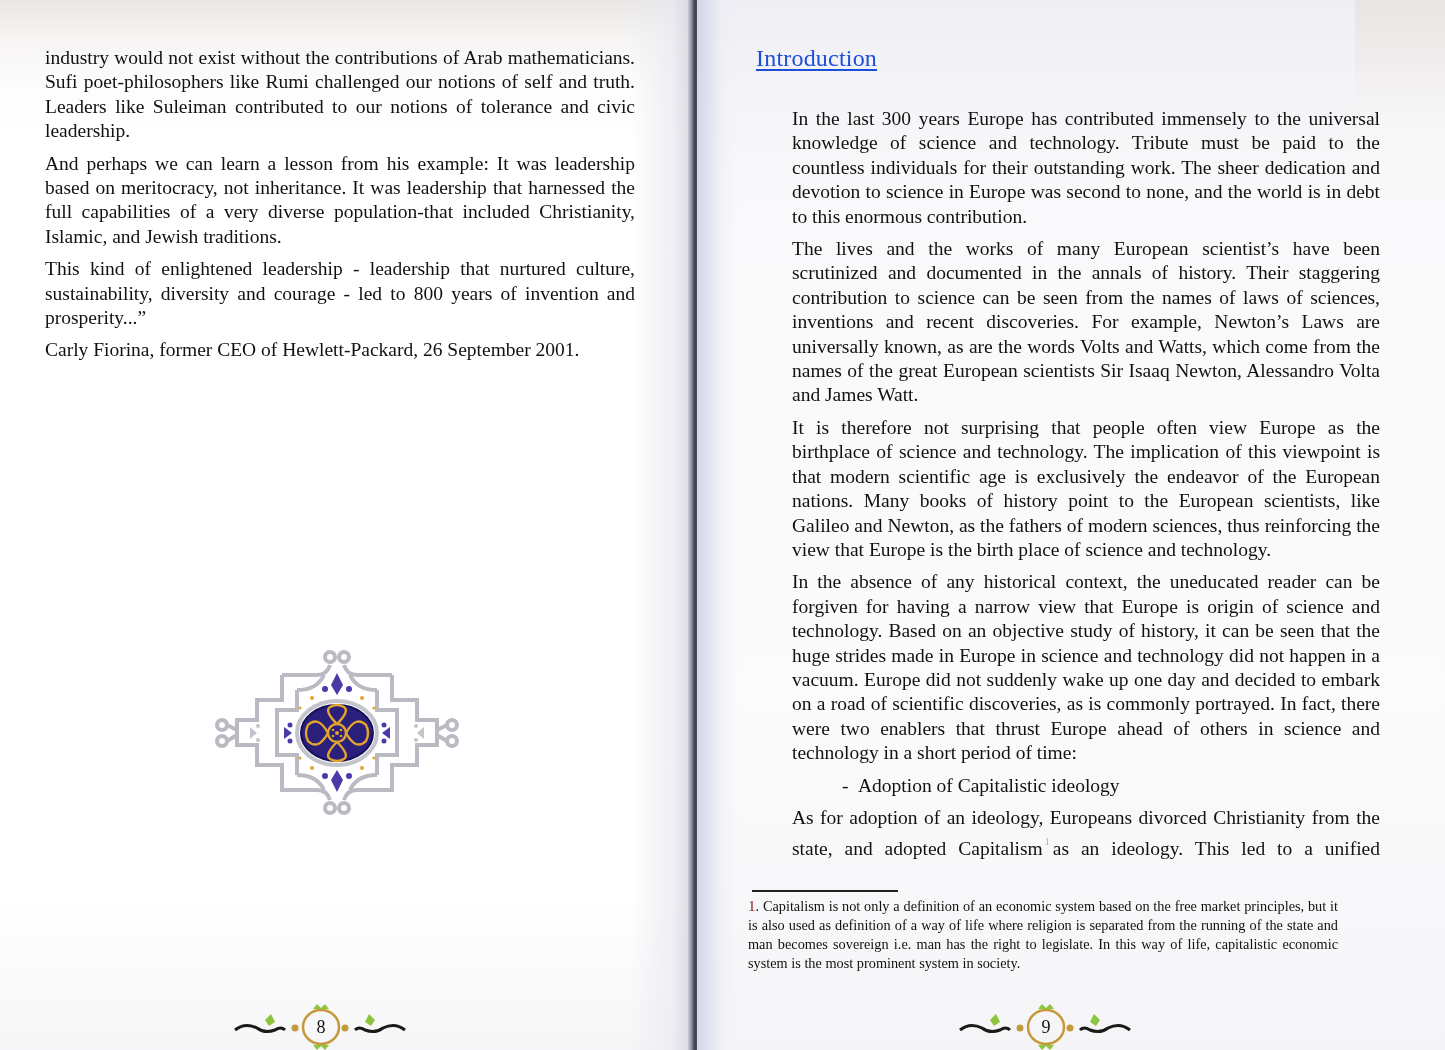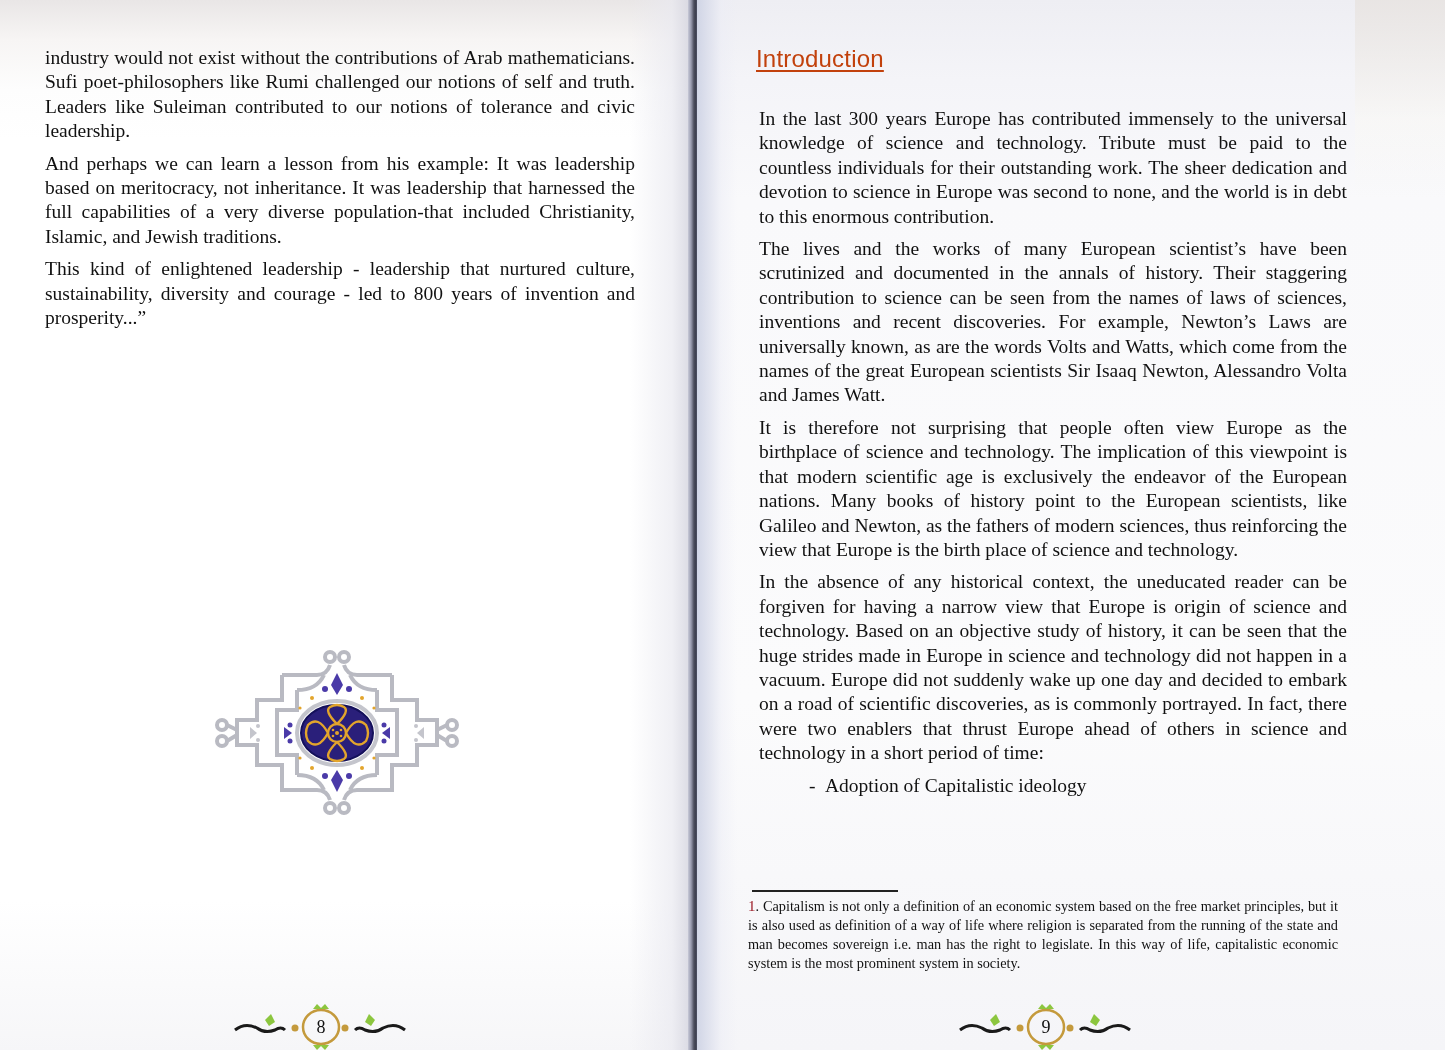--- a/index.html
+++ b/index.html
@@ -33,26 +33,26 @@
     .spine {
       position: absolute; left: 688px; top: 0; width: 14px; height: 1050px;
       background: linear-gradient(to right, #c8cad8 0px, #9a9cb0 3px, #4a4c5c 6px, #3c3e4e 8px, #8a90b0 11px, #d8dcef 14px);
     }
 
     .text-block { position: absolute; text-align: justify; font-size: 19.5px; line-height: 24.4px; }
     .text-block p { margin-bottom: 8px; }
     .text-block p.last-line-left { text-align-last: left; }
 
     .left-text { left: 45px; top: 46px; width: 590px; }
-    .right-text { left: 759px; top: 107px; width: 588px; }
+    .right-text { left: 792px; top: 107px; width: 588px; }
 
     .heading {
       position: absolute; left: 756px; top: 45px;
-      font-family: Liberation Sans, sans-serif;
-      font-size: 24px; color: #c2410c; text-decoration: underline;
+      font-family: Liberation Serif, serif;
+      font-size: 24px; color: #1d4ed8; text-decoration: underline;
       text-underline-offset: 3px; text-decoration-thickness: 1.5px; letter-spacing: 0.2px;
     }
 
     .bullets { list-style: none; margin: 8px 0 6px 50px; }
     .bullets li { margin-bottom: 8px; text-align: left; }
     .bullets li .dash { display: inline-block; width: 16px; }
 
     sup.fn-ref { color: #d4b04a; font-size: 10px; vertical-align: 10px; margin: 0 3px 0 2px; }
 
     .fn-rule { position: absolute; left: 752px; top: 890px; width: 146px; height: 2px; background: #222; }
@@ -75,20 +75,21 @@
 </head>
 <body>
 
 <div class="spread">
 
   <div class="page page-left">
     <div class="text-block left-text">
       <p class="last-line-left">industry would not exist without the contributions of Arab mathematicians. Sufi poet-philosophers like Rumi challenged our notions of self and truth. Leaders like Suleiman contributed to our notions of tolerance and civic leadership.</p>
       <p class="last-line-left">And perhaps we can learn a lesson from his example: It was leadership based on meritocracy, not inheritance. It was leadership that harnessed the full capabilities of a very diverse population-that included Christianity, Islamic, and Jewish traditions.</p>
       <p class="last-line-left">This kind of enlightened leadership - leadership that nurtured culture, sustainability, diversity and courage - led to 800 years of invention and prosperity...”</p>
+      <p class="last-line-left">Carly Fiorina, former CEO of Hewlett-Packard, 26 September 2001.</p>
     </div>
 
     <svg class="ornament" viewBox="0 0 250 175" xmlns="http://www.w3.org/2000/svg">
       <g fill="none" stroke="#b9bac2" stroke-width="4">
 
         <path d="M70 30 L105 30 Q115 30 118 20 M70 30 L70 55 L45 55 L45 75 L25 75 L25 100 L45 100 L45 120 L70 120 L70 145 L105 145 Q115 145 118 155"></path>
         <path d="M180 30 L145 30 Q135 30 132 20 M180 30 L180 55 L205 55 L205 75 L225 75 L225 100 L205 100 L205 120 L180 120 L180 145 L145 145 Q135 145 132 155"></path>
         <path d="M85 45 L85 65 L65 65 L65 110 L85 110 L85 130"></path>
         <path d="M165 45 L165 65 L185 65 L185 110 L165 110 L165 130"></path>
         <path d="M85 45 Q105 45 112 30 M165 45 Q145 45 138 30 M85 130 Q105 130 112 145 M165 130 Q145 130 138 145"></path>
@@ -179,20 +180,21 @@
   <div class="heading">Introduction</div>
 
   <div class="text-block right-text">
     <p class="last-line-left">In the last 300 years Europe has contributed immensely to the universal knowledge of science and technology. Tribute must be paid to the countless individuals for their outstanding work. The sheer dedication and devotion to science in Europe was second to none, and the world is in debt to this enormous contribution.</p>
     <p class="last-line-left">The lives and the works of many European scientist’s have been scrutinized and documented in the annals of history. Their staggering contribution to science can be seen from the names of laws of sciences, inventions and recent discoveries. For example, Newton’s Laws are universally known, as are the words Volts and Watts, which come from the names of the great European scientists Sir Isaaq Newton, Alessandro Volta and James Watt.</p>
     <p class="last-line-left">It is therefore not surprising that people often view Europe as the birthplace of science and technology. The implication of this viewpoint is that modern scientific age is exclusively the endeavor of the European nations. Many books of history point to the European scientists, like Galileo and Newton, as the fathers of modern sciences, thus reinforcing the view that Europe is the birth place of science and technology.</p>
     <p class="last-line-left" style="margin-bottom:6px;">In the absence of any historical context, the uneducated reader can be forgiven for having a narrow view that Europe is origin of science and technology. Based on an objective study of history, it can be seen that the huge strides made in Europe in science and technology did not happen in a vacuum. Europe did not suddenly wake up one day and decided to embark on a road of scientific discoveries, as is commonly portrayed. In fact, there were two enablers that thrust Europe ahead of others in science and technology in a short period of time:</p>
     <ul class="bullets">
       <li><span class="dash">-</span><span>Adoption of Capitalistic ideology</span></li>
     </ul>
+    <p style="text-align-last: justify;"><span>As for adoption of an ideology, Europeans divorced Christianity from the state, and adopted Capitalism</span><sup class="fn-ref">1</sup><span>as an ideology. This led to a unified</span></p>
   </div>
 
   <div class="fn-rule"></div>
   <div class="footnote">
     <span class="fn-num">1</span><span>.</span><span> Capitalism is not only a definition of an economic system based on the free market principles, but it is also used as definition of a way of life where religion is separated from the running of the state and man becomes sovereign i.e. man has the right to legislate. In this way of life, capitalistic economic system is the most prominent system in society.</span>
   </div>
 
   <div class="page-number right">
     <svg width="190" height="50" viewBox="0 0 190 50" xmlns="http://www.w3.org/2000/svg">
       <path d="M10 30 Q20 22 32 28 Q40 34 50 30 Q56 26 60 30" fill="none" stroke="#1a1a1a" stroke-width="3"></path>

